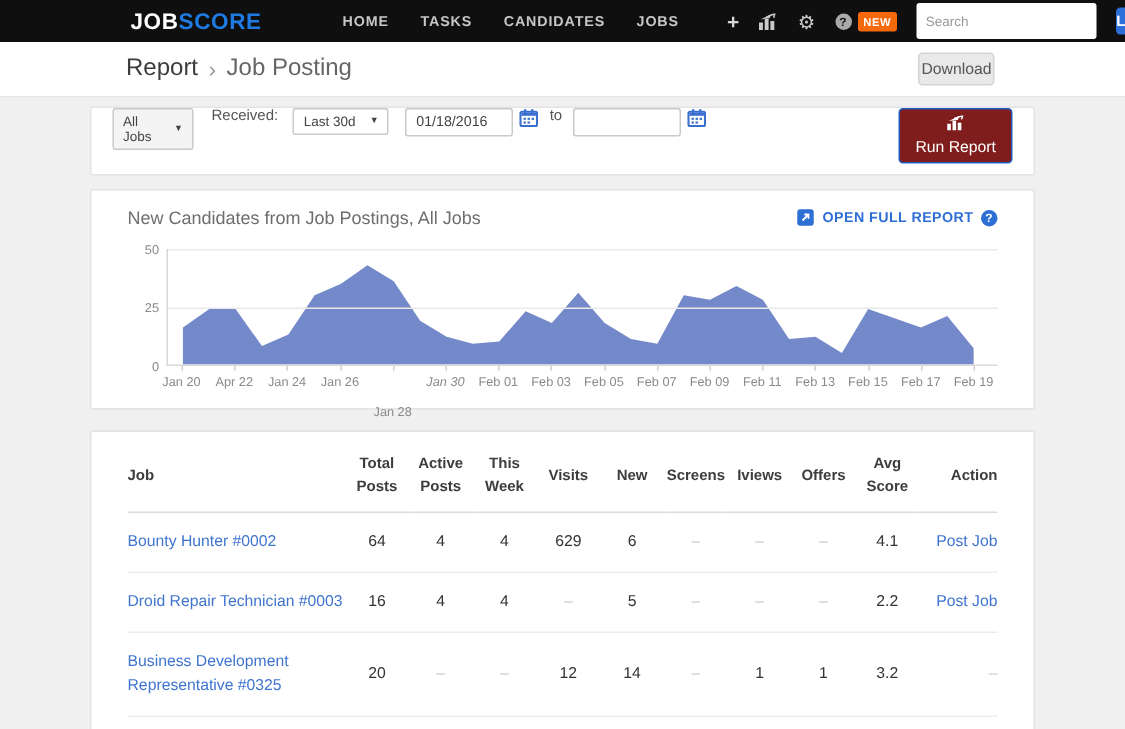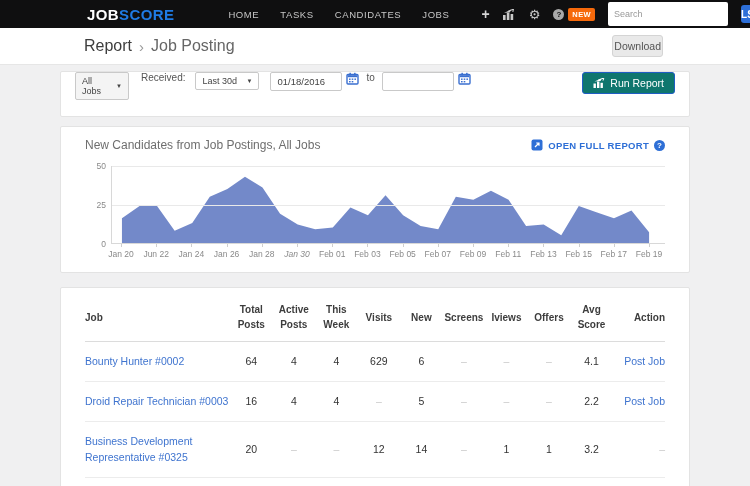--- a/index.html
+++ b/index.html
@@ -6,21 +6,21 @@
   html,body { width:750px; height:486px; overflow:hidden;
     font-family:"Liberation Sans","DejaVu Sans",sans-serif; background:#f0f0f1; }
 
   
   .navbar { height:28px; background:#0f0f10; display:flex; align-items:center;
     padding-left:87px; padding-right:12px;gap:32px; }
   .logo { font-size:15px; font-weight:800; letter-spacing:.4px; cursor:pointer; }
   .logo .p1 { color:#ffffff; }
   .logo .p2 { color:#1f7be4; }
   .nav-menu { display:flex; gap:21px; margin-left:22px; }
-  .nav-item { color:#c7c7c7; font-size:9.5px; letter-spacing:.6px; cursor:pointer; }
+  .nav-item { color:#c7c7c7; font-size:9.5px; letter-spacing:.6px; cursor:pointer;font-weight:bold; }
   .nav-right { margin-left:auto; display:flex; align-items:center; gap:13px; }
   .nav-ic { color:#c9c9c9; display:flex; align-items:center; cursor:pointer; }
   .plus-ic { font-size:14px; font-weight:700; color:#d6d6d6; line-height:1; }
   .gear-ic { font-size:13px; line-height:1; }
   .help-wrap { display:flex; align-items:center; gap:4px; }
   .help-circle { width:11px; height:11px; border-radius:50%; background:#a9a9a9;
     color:#111; font-size:8px; font-weight:700; display:flex; align-items:center;
     justify-content:center; }
   .new-badge { background:#f6690b; color:#fff; font-size:7.5px; font-weight:700;
     letter-spacing:.4px; padding:2px 4px; border-radius:2px; }
@@ -52,23 +52,23 @@
     padding:3px 6px; cursor:pointer; }
   .sel-jobs { width:54px; background:#f4f4f4; }
   .sel-range { width:64px; background:#fff; margin-left:10px; }
   .sel-arrow { font-size:6px; color:#444; margin-left:4px; }
   .flt-label { font-size:10px; color:#555; margin-left:12px; }
   .date-input { width:72px; height:19px; border:1px solid #c9c9c9; border-radius:2px;
     font-size:9.5px; color:#444; padding:0 6px; margin-left:11px; outline:none; }
   .cal-ic { margin-left:4px; display:flex; cursor:pointer; }
   .to-label { font-size:10px; color:#555; margin-left:7px; }
   .date2 { margin-left:7px; }
-  .run-btn { margin-left:auto; background:#0f766e; border:1px solid #1f5dc4;
+  .run-btn { margin-left:auto; background:#7f1d1d; border:1px solid #1f5dc4;
     border-radius:3px; color:#fff; font-size:10.5px; padding:4px 10px;
-    display:flex; align-items:center; gap:5px; cursor:pointer; }
+    display:flex; align-items:center; gap:5px; cursor:pointer;flex-direction:column; }
 
   
   .chart-card { margin-top:9px; padding:11px 24px 12px; }
   .chart-head { display:flex; align-items:center; }
   .chart-title { font-size:12px; color:#6e6e6e; }
   .open-link { margin-left:auto; display:flex; align-items:center; gap:5px;
     color:#2e6fd6; font-size:9.5px; font-weight:700; letter-spacing:.3px; cursor:pointer; }
   .q-circle { width:11px; height:11px; border-radius:50%; background:#2e6fd6;
     color:#fff; font-size:8px; font-weight:700; display:flex; align-items:center;
     justify-content:center; }
@@ -210,27 +210,27 @@
       <div class="gridline" style="top: 39px;"></div>
           <div class="gridline" style="top: 0px;"></div>
           <span class="ylab" style="top: 73px;">0</span>
           <span class="ylab" style="top: 34px;">25</span>
           <span class="ylab" style="top: -5px;">50</span>
         </div>
       <div class="xlabels" id="xlabels">
           <div class="xtick" style="left: 1.79856%;"></div>
           <span class="xlab" style="left: 1.79856%;">Jan 20</span>
           <div class="xtick" style="left: 8.15348%;"></div>
-          <span class="xlab" style="left: 8.15348%;">Jun 22</span>
+          <span class="xlab" style="left: 8.15348%;">Apr 22</span>
           <div class="xtick" style="left: 14.5084%;"></div>
           <span class="xlab" style="left: 14.5084%;">Jan 24</span>
           <div class="xtick" style="left: 20.8633%;"></div>
           <span class="xlab" style="left: 20.8633%;">Jan 26</span>
           <div class="xtick" style="left: 27.2182%;"></div>
-          <span class="xlab" style="left: 27.2182%;">Jan 28</span>
+          <span class="xlab" style="left: 27.2182%; margin-top: 20px;">Jan 28</span>
           <div class="xtick" style="left: 33.5731%;"></div>
           <span class="xlab" style="left: 33.5731%; font-style: italic;">Jan 30</span>
           <div class="xtick" style="left: 39.9281%;"></div>
           <span class="xlab" style="left: 39.9281%;">Feb 01</span>
           <div class="xtick" style="left: 46.283%;"></div>
           <span class="xlab" style="left: 46.283%;">Feb 03</span>
           <div class="xtick" style="left: 52.6379%;"></div>
           <span class="xlab" style="left: 52.6379%;">Feb 05</span>
           <div class="xtick" style="left: 58.9928%;"></div>
           <span class="xlab" style="left: 58.9928%;">Feb 07</span>

